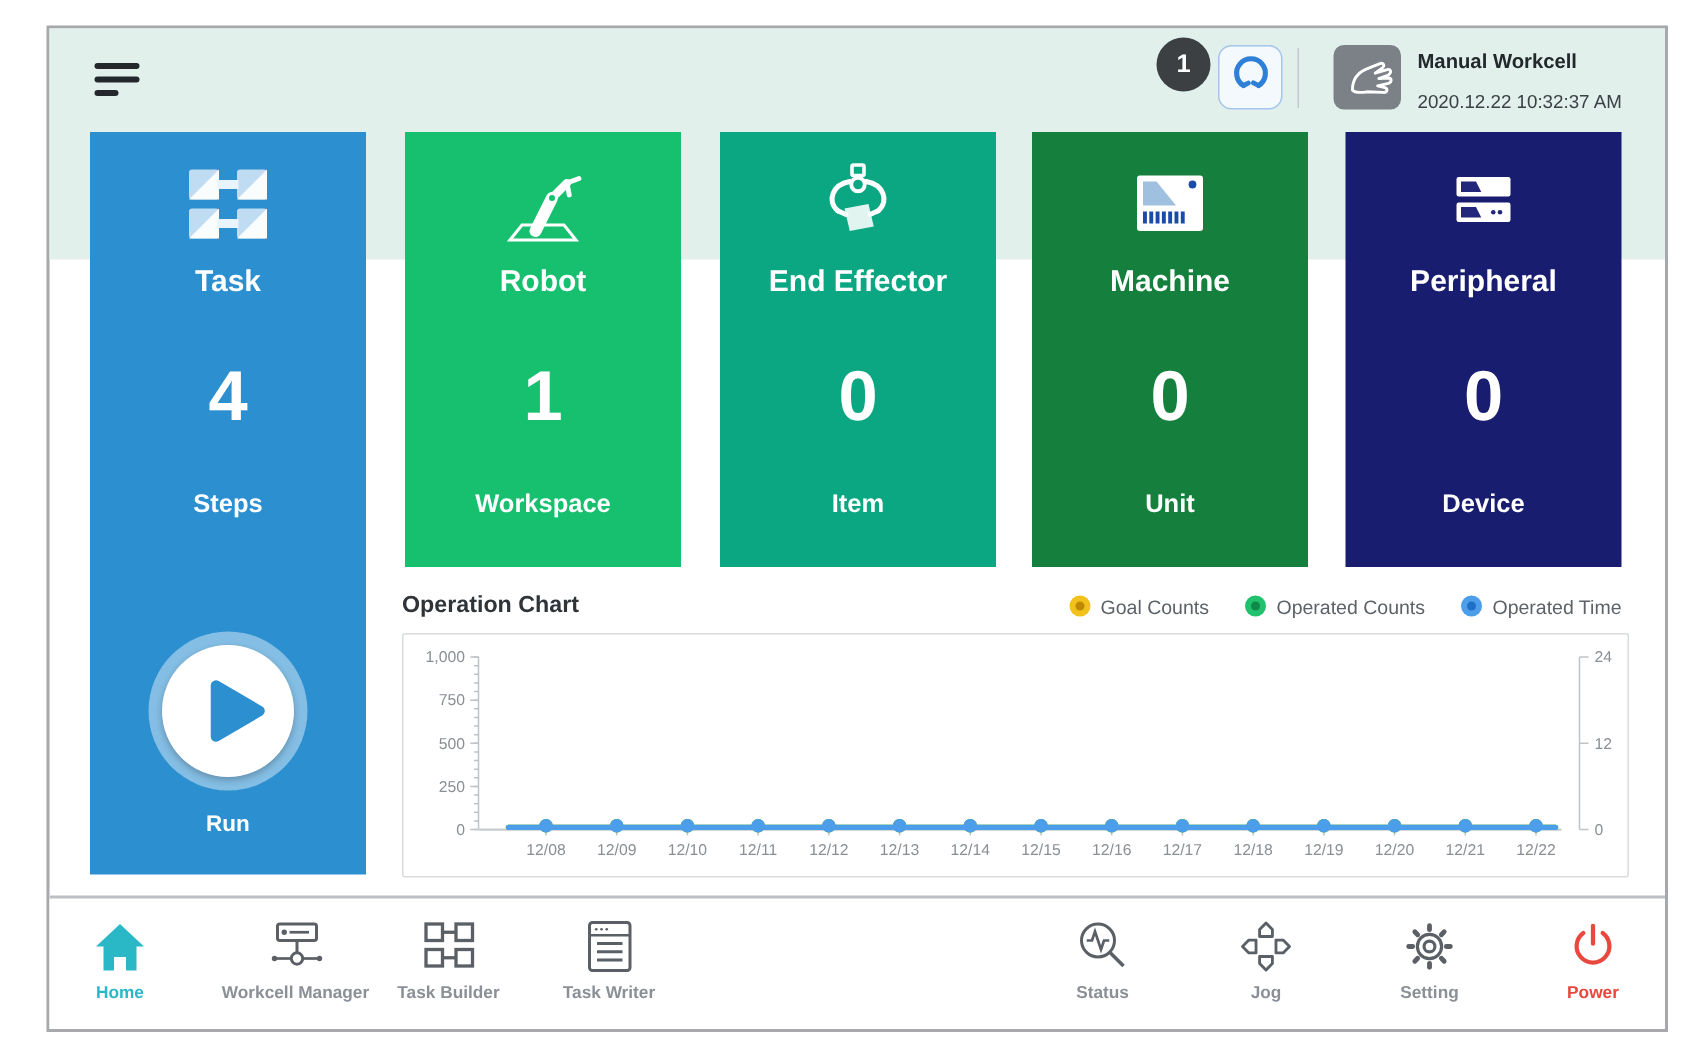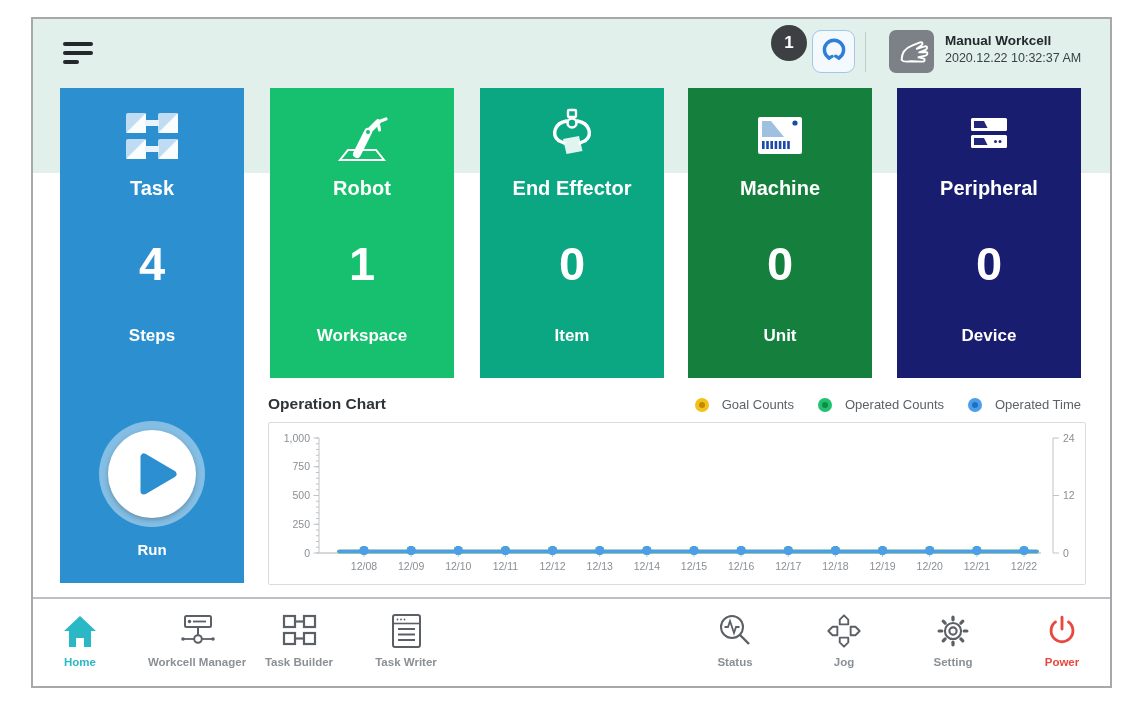--- a/index.html
+++ b/index.html
@@ -17,37 +17,37 @@
   .annot-badge{position:absolute;left:738px;top:6px;width:36px;height:36px;border-radius:50%;
          background:#3c4043;color:#fff;font-size:17px;font-weight:bold;
          display:flex;align-items:center;justify-content:center;}
   .gripper-btn{position:absolute;left:779px;top:11px;width:43px;height:43px;border-radius:9px;
          background:#f3f9fd;border:1.5px solid #a3c6ea;display:flex;align-items:center;justify-content:center;cursor:pointer;}
   .top-divider{position:absolute;left:832px;top:13px;width:1px;height:40px;background:#c6cacd;}
   .hand-box{position:absolute;left:856px;top:11px;width:45px;height:43px;border-radius:7px;
          background:#7b8186;display:flex;align-items:center;justify-content:center;}
   .mode-block{position:absolute;left:912px;top:14px;}
   .mode-label{font-size:13.5px;font-weight:bold;color:#23282c;line-height:16px;}
-  .mode-time{font-size:12.5px;color:#3c4146;line-height:16px;margin-top:1px;}
+  .mode-time{font-size:12.5px;color:#3c4146;line-height:16px;margin-top:11px;}
   
   .card{position:absolute;top:69px;width:184px;height:290px;color:#fff;text-align:center;}
   .card-tall{height:495px;}
   .card-icon{position:absolute;left:0;top:20px;width:100%;display:flex;justify-content:center;}
   .card-label{position:absolute;left:0;top:89px;width:100%;font-size:20px;font-weight:bold;}
   .card-value{position:absolute;left:0;top:148px;width:100%;font-size:47px;font-weight:bold;}
   .card-unit{position:absolute;left:0;top:238px;width:100%;font-size:17px;font-weight:bold;}
   .run-btn{position:absolute;left:39px;top:333px;width:106px;height:106px;border-radius:50%;
            background:rgba(255,255,255,0.42);display:flex;align-items:center;justify-content:center;cursor:pointer;}
   .run-btn .inner{width:88px;height:88px;border-radius:50%;background:#ffffff;
            box-shadow:0 2px 5px rgba(0,0,0,0.25);display:flex;align-items:center;justify-content:center;}
   .run-label{position:absolute;left:0;top:453px;width:100%;font-size:15px;font-weight:bold;}
   
   .chart-title{position:absolute;left:235px;top:376px;font-size:15.5px;font-weight:bold;color:#2f3439;}
   .legend{position:absolute;right:29px;top:378px;display:flex;gap:24px;align-items:center;}
-  .legend-item{display:flex;align-items:flex-end;gap:13px;}
+  .legend-item{display:flex;align-items:flex-start;gap:7px;}
   .legend-marker{width:14px;height:14px;border-radius:50%;display:flex;align-items:center;justify-content:center;}
   .legend-marker-dot{width:6px;height:6px;border-radius:50%;}
   .legend-text{font-size:13px;color:#5c6268;}
   .chart-box{position:absolute;left:235px;top:403px;width:818px;height:163px;background:#fff;
              border:1px solid #d9dcdf;border-radius:2px;}
   
   .footer{position:absolute;left:0;bottom:0;width:100%;height:89px;background:#fff;border-top:2px solid #bcc0c4;}
   .nav-item{position:absolute;top:9px;width:130px;margin-left:-65px;text-align:center;cursor:pointer;}
   .nav-icon{height:42px;display:flex;align-items:flex-end;justify-content:center;}
   .nav-label{margin-top:6px;font-size:11.5px;font-weight:bold;color:#8a9096;}

